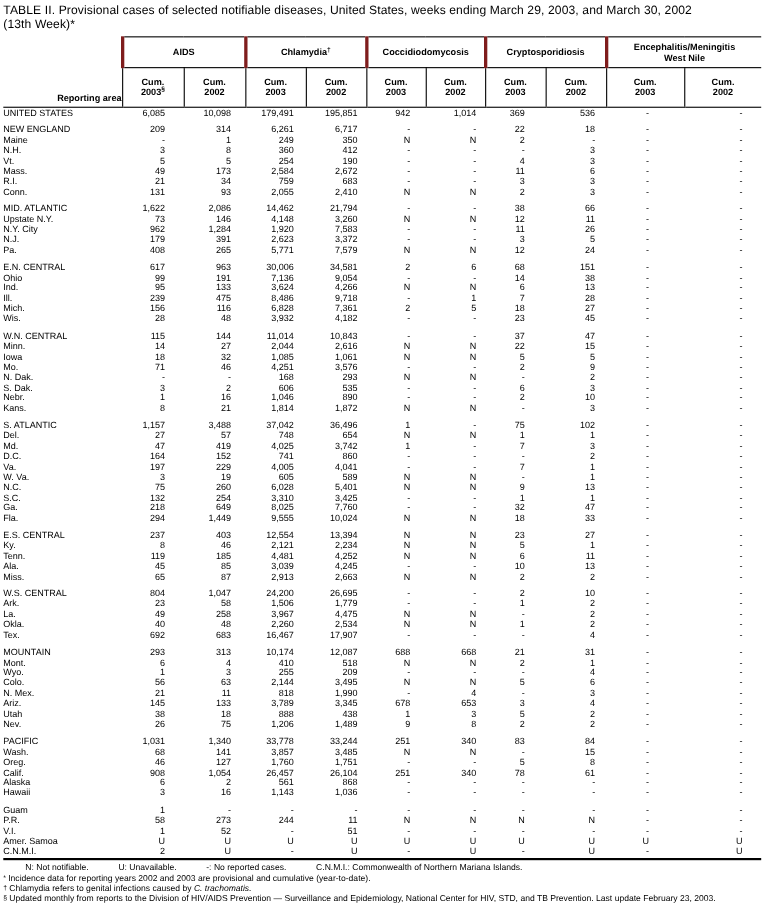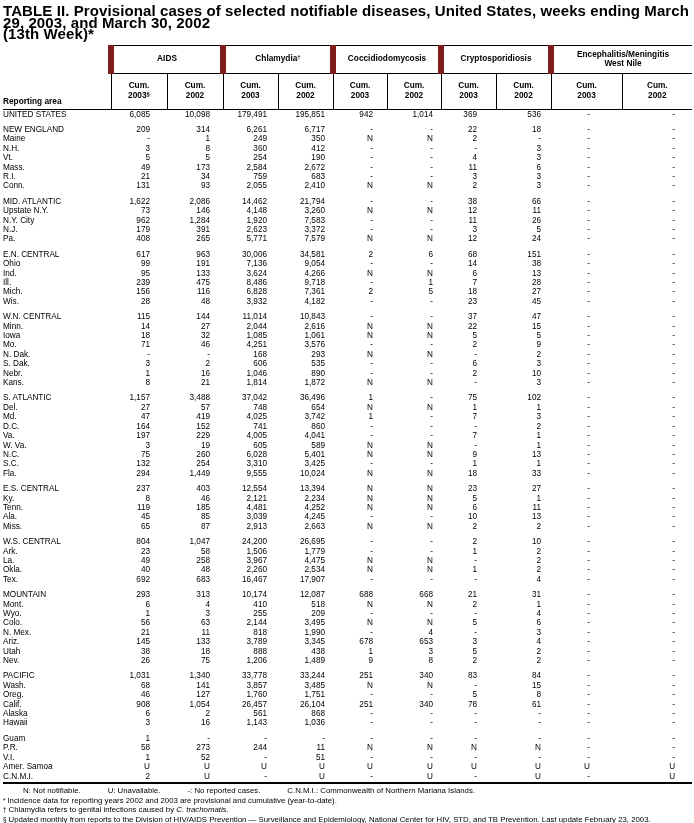--- a/index.html
+++ b/index.html
@@ -9,37 +9,37 @@
     font-family: "Liberation Sans", sans-serif;
   }
   .page {
     width: 694px;
     height: 823px;
     box-sizing: border-box;
     padding: 5px 2px 0 3px;
     overflow: hidden;
   }
   .title {
-    font-weight: bold;
-    font-size: 15px;
+    font-weight: normal;
+    font-size: 11px;
     line-height: 11.5px;
     margin-bottom: 5px;
     letter-spacing: 0.1px;
   }
   table.ndt {
     width: 689px;
     border-collapse: collapse;
     table-layout: fixed;
   }
   th, td { margin: 0; }
   th.corner { border: none; }
   th.group-th {
     border-top: 1px solid #000;
     border-bottom: 1px solid #000;
-    border-left: 6px solid #7f1d1d;
+    border-left: 3px solid #7f1d1d;
     font-weight: bold;
     font-size: 8.3px;
     line-height: 9.5px;
     text-align: center;
     vertical-align: middle;
     height: 25px;
     padding: 1px 0;
   }
   th.sub-th {
     border-left: 1px solid #000;
@@ -48,21 +48,21 @@
     font-size: 8.3px;
     line-height: 9.5px;
     vertical-align: middle;
     height: 30px;
     padding: 2px 0 3px 0;
   }
   th.area-th {
     border-bottom: 1px solid #000;
     font-weight: bold;
     font-size: 8.3px;
-    text-align: left;
+    text-align: right;
     vertical-align: bottom;
     padding: 0 0 3px 0;
   }
   td.cell {
     font-size: 8.2px;
     line-height: 9.4px;
     height: 9.4px;
     text-align: right;
     white-space: nowrap;
     overflow: visible;
@@ -665,20 +665,33 @@
           <td class="cell c3">3,310</td>
           <td class="cell c4">3,425</td>
           <td class="cell c5">-</td>
           <td class="cell c6">-</td>
           <td class="cell c7">1</td>
           <td class="cell c8">1</td>
           <td class="cell c9">-</td>
           <td class="cell c10">-</td>
         </tr>
         <tr>
+          <td class="cell area">Ga.</td>
+          <td class="cell c1">218</td>
+          <td class="cell c2">649</td>
+          <td class="cell c3">8,025</td>
+          <td class="cell c4">7,760</td>
+          <td class="cell c5">-</td>
+          <td class="cell c6">-</td>
+          <td class="cell c7">32</td>
+          <td class="cell c8">47</td>
+          <td class="cell c9">-</td>
+          <td class="cell c10">-</td>
+        </tr>
+        <tr>
           <td class="cell area">Fla.</td>
           <td class="cell c1">294</td>
           <td class="cell c2">1,449</td>
           <td class="cell c3">9,555</td>
           <td class="cell c4">10,024</td>
           <td class="cell c5">N</td>
           <td class="cell c6">N</td>
           <td class="cell c7">18</td>
           <td class="cell c8">33</td>
           <td class="cell c9">-</td>

